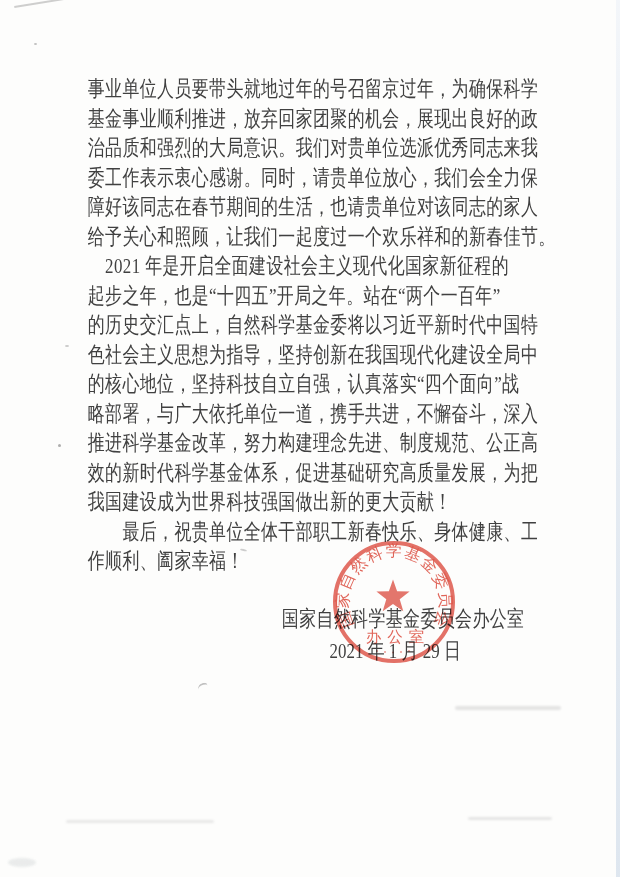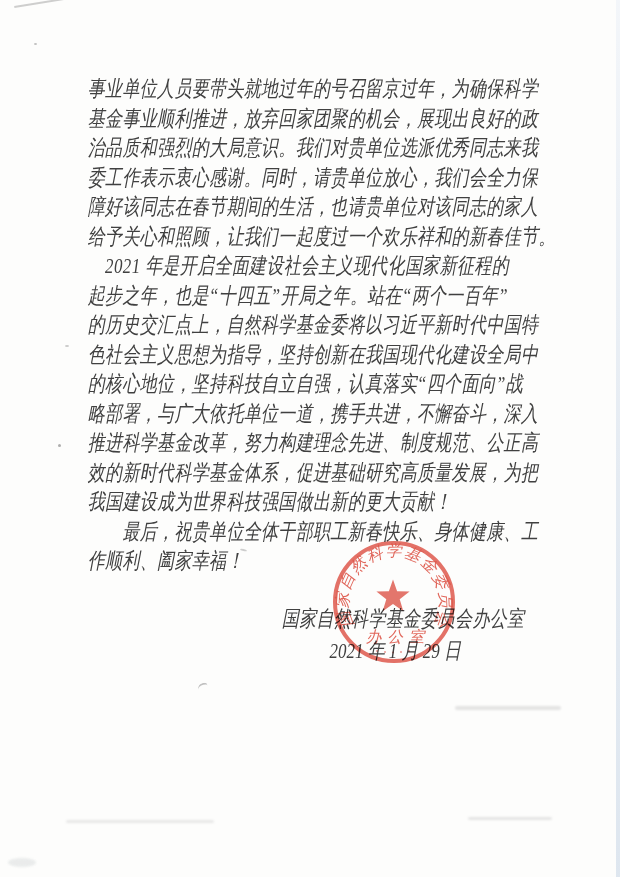--- a/index.html
+++ b/index.html
@@ -1,20 +1,19 @@
 <!DOCTYPE html>
 <html style="--ink: #404040; --seal-red: #dc4638; --paper: #fdfdfc;"><head>
 <meta charset="utf-8">
 <style>
   html, body { margin:0; padding:0; background:#ffffff; }
   .page {
     position:relative; width:620px; height:877px;
     background:#fdfdfc; overflow:hidden;
     font-family:"Liberation Serif","DejaVu Serif",serif;
-    font-style:italic;
   }
   
   .scale-wrap {
     position:absolute; left:0; top:0; width:806px; height:877px;
     transform:scaleX(0.77); transform-origin:0 0;
   }
   .body-text {
     position:absolute; left:114px; top:74px;
     font-size:22px; color:var(--ink,#404040);
   }

